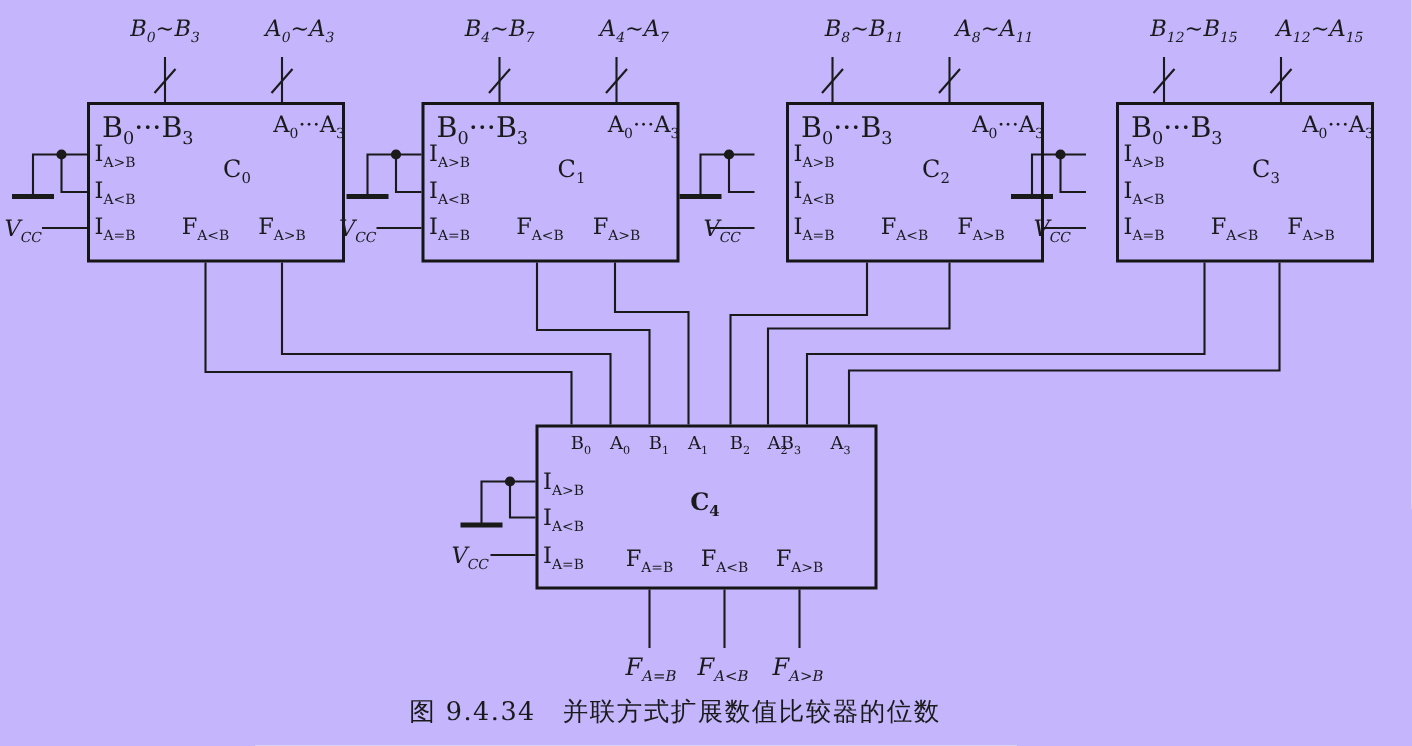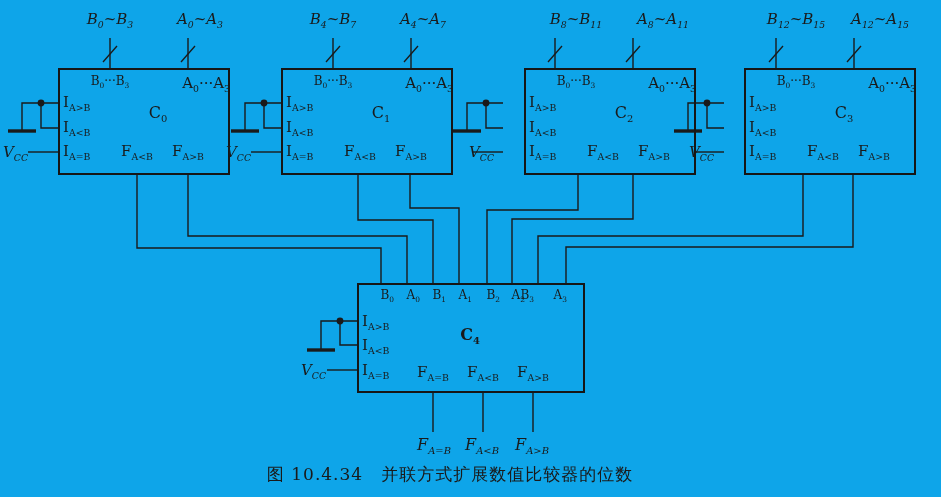--- a/index.html
+++ b/index.html
@@ -1,30 +1,30 @@
 <!DOCTYPE html>
 <html><head>
 <meta charset="utf-8">
 <style>
   html,body { margin:0; padding:0; background:#e8e8e5; }
   #stage {
     position:relative; width:941px; height:497px; margin:0 auto;
-    background:#0ea5e9; color:#1a1a1a; overflow:hidden;
+    background:#c4b5fd; color:#1a1a1a; overflow:hidden;
     font-family:"DejaVu Serif","Liberation Serif",serif;
   }
   #wires { position:absolute; left:0; top:0; }
   sub { font-size:62%; line-height:0; }
   
   .grp { position:absolute; top:8px; width:240px; height:170px; }
   .bus { position:absolute; top:2px; width:70px; text-align:center;
          font-style:italic; font-size:15px; white-space:nowrap; }
   .bus-b { left:77px; } .bus-a { left:155px;text-align:right; }
   .cbox { position:absolute; left:60px; top:60px; width:168px; height:103px;
           border:2px solid #161616; background:transparent; }
-  .pB { position:absolute; left:8px;  top:4px; width:84px; text-align:center; font-size:12px; white-space:nowrap; }
+  .pB { position:absolute; left:8px;  top:4px; width:84px; font-size:19px; white-space:nowrap; }
   .pA { position:absolute; left:86px; top:4px; width:84px; text-align:right; font-size:15px; white-space:nowrap; }
   .ci { position:absolute; left:3px; font-size:15px; white-space:nowrap; }
   .ci1 { top:23px; } .ci2 { top:48px; } .ci3 { top:72px; }
   .cn { position:absolute; left:56px; top:33px; width:84px; text-align:center; font-size:16px; }
   .fo { position:absolute; top:72px; width:88px; text-align:center; font-size:15px; white-space:nowrap; }
   .fo1 { left:33px; } .fo2 { left:84px; }
   .vcc { position:absolute; left:-8px; top:135px; width:38px; text-align:right;
          font-style:italic; font-size:15px; white-space:nowrap; }
   
   #g4 { position:absolute; left:280px; top:275px; width:360px; height:200px; }
@@ -200,16 +200,16 @@
       <div class="fo4" style="left:80px">F<sub>A&lt;B</sub></div>
       <div class="fo4" style="left:130px">F<sub>A&gt;B</sub></div>
     </div>
   </div>
 
   <div class="xout" style="left:394px">F<sub>A=B</sub></div>
   <div class="xout" style="left:442px">F<sub>A&lt;B</sub></div>
   <div class="xout" style="left:492px">F<sub>A&gt;B</sub></div>
 
   <div id="caption">
-    <span class="figno">图 10.4.34</span><span>并联方式扩展数值比较器的位数</span>
+    <span class="figno">图 9.4.34</span><span>并联方式扩展数值比较器的位数</span>
   </div>
 
 </div>
 
 </body></html>

